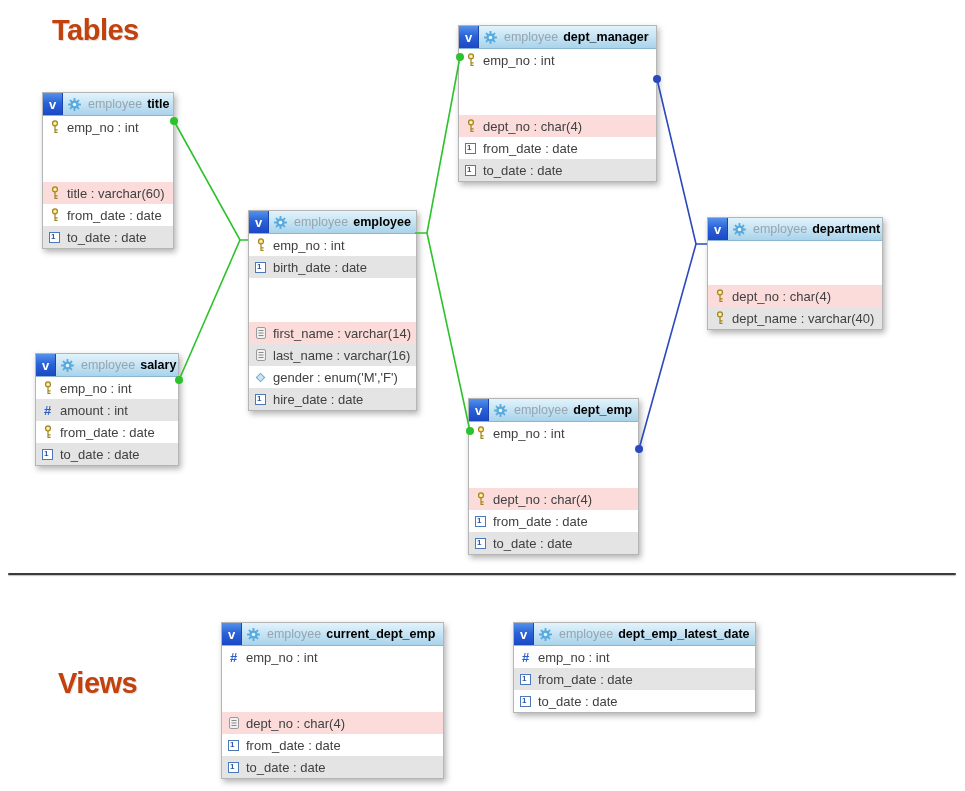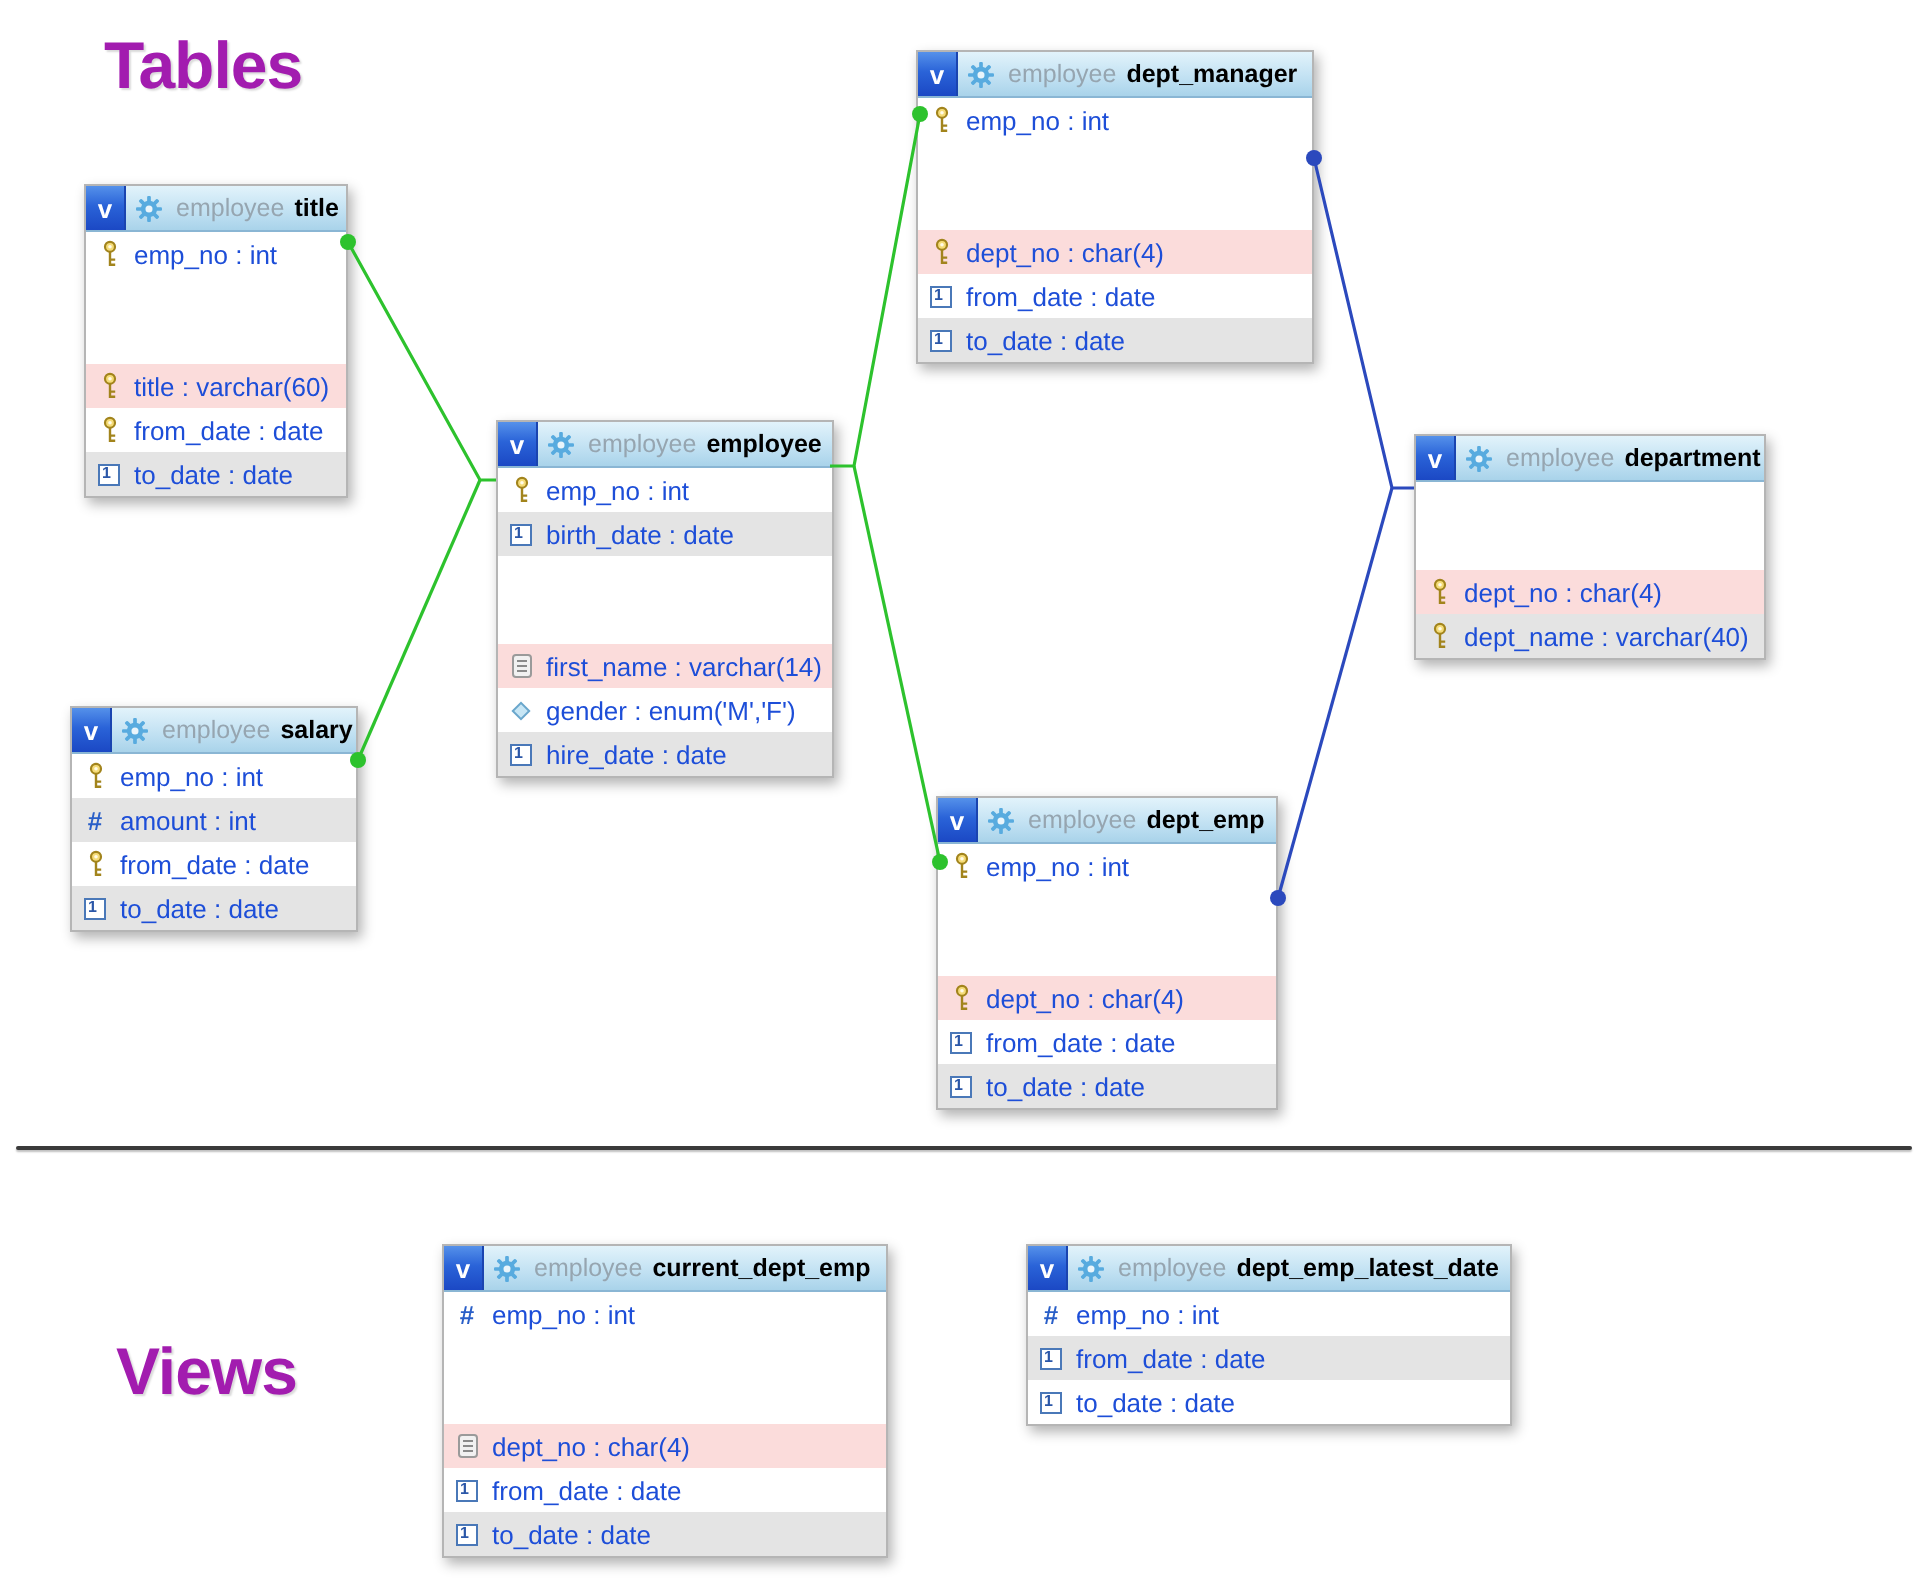--- a/index.html
+++ b/index.html
@@ -3,22 +3,22 @@
 <meta charset="utf-8">
 <style>
   html,body { margin:0; padding:0; background:#ffffff; }
   #canvas {
     position:relative; width:965px; height:791px; background:#ffffff;
     font-family:"Liberation Sans", sans-serif; overflow:hidden;
   }
   #conn-layer { position:absolute; left:0; top:0; z-index:5; pointer-events:none; }
 
   .section-heading {
-    position:absolute; margin:0; font-weight:bold; font-size:33px;
-    color:#a21caf; letter-spacing:-0.5px; z-index:1;
+    position:absolute; margin:0; font-weight:bold; font-size:29px;
+    color:#c2410c; letter-spacing:-0.5px; z-index:1;
     text-shadow: 1px 1px 1px rgba(0,0,0,0.15);
   }
   #divider {
     position:absolute; height:2px; background:#3a3a3a; z-index:1;
     box-shadow:0 1px 1px rgba(0,0,0,0.25); border-radius:1px;
   }
 
   .db-table {
     position:absolute; z-index:2; background:#ffffff;
     border:1px solid #b5b5b5; box-shadow:2px 3px 6px rgba(0,0,0,0.3);
@@ -49,21 +49,21 @@
   .bg-pink  { background:#fbdcdb;margin-top:44px; }
 
   .col-icon { width:13px; flex:0 0 13px; display:flex; align-items:center; justify-content:center; }
   .icon-date {
     width:11px; height:11px; border:1px solid #4a78b8; background:#fff;
     color:#2b57a8; font-size:8px; font-weight:bold; line-height:1;
     display:flex; align-items:flex-start; justify-content:flex-start; padding-left:1px;
     box-sizing:border-box;
   }
   .icon-int { color:#2a5fc8; font-weight:bold; font-size:13px; line-height:1; }
-  .col-label { color:#1d4ed8; }
+  .col-label { color:#404040; }
 </style>
 </head>
 <body>
 
 <div id="canvas">
   <svg id="conn-layer" width="965" height="791">
       <polyline points="174,121 240,240 248,240" fill="none" stroke="#2dc22d" stroke-width="1.6"></polyline>
       <circle cx="174" cy="121" r="4" fill="#2dc22d"></circle>
       <polyline points="179,380 240,240" fill="none" stroke="#2dc22d" stroke-width="1.6"></polyline>
       <circle cx="179" cy="380" r="4" fill="#2dc22d"></circle>
@@ -171,258 +171,267 @@
         </div>
         <div class="tbl-row bg-pink">
           <span class="col-icon">
             <svg width="10" height="12" viewBox="0 0 10 12">
               <rect x="0.5" y="0.5" width="9" height="11" rx="1.5" fill="#f1f1f1" stroke="#9a9a9a"></rect>
               <path d="M2.5 3.5h5M2.5 6h5M2.5 8.5h5" stroke="#8a8a8a" stroke-width="1" fill="none"></path>
             </svg>
           </span>
           <span class="col-label">first_name : varchar(14)</span>
         </div>
-        <div class="tbl-row bg-white">
-          <span class="col-icon">
-            <svg width="11" height="11" viewBox="0 0 11 11">
-              <rect x="2.6" y="2.6" width="5.8" height="5.8" transform="rotate(45 5.5 5.5)" fill="#c7e6f5" stroke="#6aa7cc"></rect>
-            </svg>
-          </span>
-          <span class="col-label">gender : enum('M','F')</span>
-        </div>
-        <div class="tbl-row bg-gray">
-          <span class="col-icon">
-            <span class="icon-date">1</span>
-          </span>
-          <span class="col-label">hire_date : date</span>
-        </div>
-      </div>
-      <div class="db-table" style="left: 35px; top: 353px; width: 142px;">
-        <div class="tbl-header">
-          <span class="v-badge">v</span>
-          <span class="gear">
-            <svg width="13" height="13" viewBox="0 0 14 14">
-              <g fill="#58abdf">
-                <rect x="6" y="0" width="2" height="14" rx="0.6"></rect>
-                <rect x="6" y="0" width="2" height="14" rx="0.6" transform="rotate(45 7 7)"></rect>
-                <rect x="6" y="0" width="2" height="14" rx="0.6" transform="rotate(90 7 7)"></rect>
-                <rect x="6" y="0" width="2" height="14" rx="0.6" transform="rotate(135 7 7)"></rect>
-                <circle cx="7" cy="7" r="4.4"></circle>
-              </g>
-              <circle cx="7" cy="7" r="1.9" fill="#eaf5fb"></circle>
-            </svg>
-          </span>
-          <span class="schema-name">employee</span>
-          <span class="table-name">salary</span>
-        </div>
-        <div class="tbl-row bg-white">
-          <span class="col-icon">
-            <svg width="10" height="14" viewBox="0 0 10 14">
-              <circle cx="5" cy="3.4" r="2.5" fill="#f5dc78" stroke="#a2841c" stroke-width="1.1"></circle>
-              <circle cx="5" cy="3.4" r="0.9" fill="#fffbe8"></circle>
-              <path d="M5 6v7M5 9.8h2.6M5 12.4h2.6" stroke="#a2841c" stroke-width="1.2" fill="none"></path>
-            </svg>
-          </span>
-          <span class="col-label">emp_no : int</span>
-        </div>
-        <div class="tbl-row bg-gray">
-          <span class="col-icon">
-            <span class="icon-int">#</span>
-          </span>
-          <span class="col-label">amount : int</span>
-        </div>
-        <div class="tbl-row bg-white">
-          <span class="col-icon">
-            <svg width="10" height="14" viewBox="0 0 10 14">
-              <circle cx="5" cy="3.4" r="2.5" fill="#f5dc78" stroke="#a2841c" stroke-width="1.1"></circle>
-              <circle cx="5" cy="3.4" r="0.9" fill="#fffbe8"></circle>
-              <path d="M5 6v7M5 9.8h2.6M5 12.4h2.6" stroke="#a2841c" stroke-width="1.2" fill="none"></path>
-            </svg>
-          </span>
-          <span class="col-label">from_date : date</span>
-        </div>
-        <div class="tbl-row bg-gray">
-          <span class="col-icon">
-            <span class="icon-date">1</span>
-          </span>
-          <span class="col-label">to_date : date</span>
-        </div>
-      </div>
-      <div class="db-table" style="left: 458px; top: 25px; width: 197px;">
-        <div class="tbl-header">
-          <span class="v-badge">v</span>
-          <span class="gear">
-            <svg width="13" height="13" viewBox="0 0 14 14">
-              <g fill="#58abdf">
-                <rect x="6" y="0" width="2" height="14" rx="0.6"></rect>
-                <rect x="6" y="0" width="2" height="14" rx="0.6" transform="rotate(45 7 7)"></rect>
-                <rect x="6" y="0" width="2" height="14" rx="0.6" transform="rotate(90 7 7)"></rect>
-                <rect x="6" y="0" width="2" height="14" rx="0.6" transform="rotate(135 7 7)"></rect>
-                <circle cx="7" cy="7" r="4.4"></circle>
-              </g>
-              <circle cx="7" cy="7" r="1.9" fill="#eaf5fb"></circle>
-            </svg>
-          </span>
-          <span class="schema-name">employee</span>
-          <span class="table-name">dept_manager</span>
-        </div>
-        <div class="tbl-row bg-white">
-          <span class="col-icon">
-            <svg width="10" height="14" viewBox="0 0 10 14">
-              <circle cx="5" cy="3.4" r="2.5" fill="#f5dc78" stroke="#a2841c" stroke-width="1.1"></circle>
-              <circle cx="5" cy="3.4" r="0.9" fill="#fffbe8"></circle>
-              <path d="M5 6v7M5 9.8h2.6M5 12.4h2.6" stroke="#a2841c" stroke-width="1.2" fill="none"></path>
-            </svg>
-          </span>
-          <span class="col-label">emp_no : int</span>
-        </div>
-        <div class="tbl-row bg-pink">
-          <span class="col-icon">
-            <svg width="10" height="14" viewBox="0 0 10 14">
-              <circle cx="5" cy="3.4" r="2.5" fill="#f5dc78" stroke="#a2841c" stroke-width="1.1"></circle>
-              <circle cx="5" cy="3.4" r="0.9" fill="#fffbe8"></circle>
-              <path d="M5 6v7M5 9.8h2.6M5 12.4h2.6" stroke="#a2841c" stroke-width="1.2" fill="none"></path>
-            </svg>
-          </span>
-          <span class="col-label">dept_no : char(4)</span>
-        </div>
-        <div class="tbl-row bg-white">
-          <span class="col-icon">
-            <span class="icon-date">1</span>
-          </span>
-          <span class="col-label">from_date : date</span>
-        </div>
-        <div class="tbl-row bg-gray">
-          <span class="col-icon">
-            <span class="icon-date">1</span>
-          </span>
-          <span class="col-label">to_date : date</span>
-        </div>
-      </div>
-      <div class="db-table" style="left: 468px; top: 398px; width: 169px;">
-        <div class="tbl-header">
-          <span class="v-badge">v</span>
-          <span class="gear">
-            <svg width="13" height="13" viewBox="0 0 14 14">
-              <g fill="#58abdf">
-                <rect x="6" y="0" width="2" height="14" rx="0.6"></rect>
-                <rect x="6" y="0" width="2" height="14" rx="0.6" transform="rotate(45 7 7)"></rect>
-                <rect x="6" y="0" width="2" height="14" rx="0.6" transform="rotate(90 7 7)"></rect>
-                <rect x="6" y="0" width="2" height="14" rx="0.6" transform="rotate(135 7 7)"></rect>
-                <circle cx="7" cy="7" r="4.4"></circle>
-              </g>
-              <circle cx="7" cy="7" r="1.9" fill="#eaf5fb"></circle>
-            </svg>
-          </span>
-          <span class="schema-name">employee</span>
-          <span class="table-name">dept_emp</span>
-        </div>
-        <div class="tbl-row bg-white">
-          <span class="col-icon">
-            <svg width="10" height="14" viewBox="0 0 10 14">
-              <circle cx="5" cy="3.4" r="2.5" fill="#f5dc78" stroke="#a2841c" stroke-width="1.1"></circle>
-              <circle cx="5" cy="3.4" r="0.9" fill="#fffbe8"></circle>
-              <path d="M5 6v7M5 9.8h2.6M5 12.4h2.6" stroke="#a2841c" stroke-width="1.2" fill="none"></path>
-            </svg>
-          </span>
-          <span class="col-label">emp_no : int</span>
-        </div>
-        <div class="tbl-row bg-pink">
-          <span class="col-icon">
-            <svg width="10" height="14" viewBox="0 0 10 14">
-              <circle cx="5" cy="3.4" r="2.5" fill="#f5dc78" stroke="#a2841c" stroke-width="1.1"></circle>
-              <circle cx="5" cy="3.4" r="0.9" fill="#fffbe8"></circle>
-              <path d="M5 6v7M5 9.8h2.6M5 12.4h2.6" stroke="#a2841c" stroke-width="1.2" fill="none"></path>
-            </svg>
-          </span>
-          <span class="col-label">dept_no : char(4)</span>
-        </div>
-        <div class="tbl-row bg-white">
-          <span class="col-icon">
-            <span class="icon-date">1</span>
-          </span>
-          <span class="col-label">from_date : date</span>
-        </div>
-        <div class="tbl-row bg-gray">
-          <span class="col-icon">
-            <span class="icon-date">1</span>
-          </span>
-          <span class="col-label">to_date : date</span>
-        </div>
-      </div>
-      <div class="db-table" style="left: 707px; top: 217px; width: 174px;">
-        <div class="tbl-header">
-          <span class="v-badge">v</span>
-          <span class="gear">
-            <svg width="13" height="13" viewBox="0 0 14 14">
-              <g fill="#58abdf">
-                <rect x="6" y="0" width="2" height="14" rx="0.6"></rect>
-                <rect x="6" y="0" width="2" height="14" rx="0.6" transform="rotate(45 7 7)"></rect>
-                <rect x="6" y="0" width="2" height="14" rx="0.6" transform="rotate(90 7 7)"></rect>
-                <rect x="6" y="0" width="2" height="14" rx="0.6" transform="rotate(135 7 7)"></rect>
-                <circle cx="7" cy="7" r="4.4"></circle>
-              </g>
-              <circle cx="7" cy="7" r="1.9" fill="#eaf5fb"></circle>
-            </svg>
-          </span>
-          <span class="schema-name">employee</span>
-          <span class="table-name">department</span>
-        </div>
-        <div class="tbl-row bg-pink">
-          <span class="col-icon">
-            <svg width="10" height="14" viewBox="0 0 10 14">
-              <circle cx="5" cy="3.4" r="2.5" fill="#f5dc78" stroke="#a2841c" stroke-width="1.1"></circle>
-              <circle cx="5" cy="3.4" r="0.9" fill="#fffbe8"></circle>
-              <path d="M5 6v7M5 9.8h2.6M5 12.4h2.6" stroke="#a2841c" stroke-width="1.2" fill="none"></path>
-            </svg>
-          </span>
-          <span class="col-label">dept_no : char(4)</span>
-        </div>
-        <div class="tbl-row bg-gray">
-          <span class="col-icon">
-            <svg width="10" height="14" viewBox="0 0 10 14">
-              <circle cx="5" cy="3.4" r="2.5" fill="#f5dc78" stroke="#a2841c" stroke-width="1.1"></circle>
-              <circle cx="5" cy="3.4" r="0.9" fill="#fffbe8"></circle>
-              <path d="M5 6v7M5 9.8h2.6M5 12.4h2.6" stroke="#a2841c" stroke-width="1.2" fill="none"></path>
-            </svg>
-          </span>
-          <span class="col-label">dept_name : varchar(40)</span>
-        </div>
-      </div>
-      <div class="db-table" style="left: 221px; top: 622px; width: 221px;">
-        <div class="tbl-header">
-          <span class="v-badge">v</span>
-          <span class="gear">
-            <svg width="13" height="13" viewBox="0 0 14 14">
-              <g fill="#58abdf">
-                <rect x="6" y="0" width="2" height="14" rx="0.6"></rect>
-                <rect x="6" y="0" width="2" height="14" rx="0.6" transform="rotate(45 7 7)"></rect>
-                <rect x="6" y="0" width="2" height="14" rx="0.6" transform="rotate(90 7 7)"></rect>
-                <rect x="6" y="0" width="2" height="14" rx="0.6" transform="rotate(135 7 7)"></rect>
-                <circle cx="7" cy="7" r="4.4"></circle>
-              </g>
-              <circle cx="7" cy="7" r="1.9" fill="#eaf5fb"></circle>
-            </svg>
-          </span>
-          <span class="schema-name">employee</span>
-          <span class="table-name">current_dept_emp</span>
-        </div>
-        <div class="tbl-row bg-white">
-          <span class="col-icon">
-            <span class="icon-int">#</span>
-          </span>
-          <span class="col-label">emp_no : int</span>
-        </div>
-        <div class="tbl-row bg-pink">
+        <div class="tbl-row bg-gray">
           <span class="col-icon">
             <svg width="10" height="12" viewBox="0 0 10 12">
               <rect x="0.5" y="0.5" width="9" height="11" rx="1.5" fill="#f1f1f1" stroke="#9a9a9a"></rect>
               <path d="M2.5 3.5h5M2.5 6h5M2.5 8.5h5" stroke="#8a8a8a" stroke-width="1" fill="none"></path>
             </svg>
           </span>
+          <span class="col-label">last_name : varchar(16)</span>
+        </div>
+        <div class="tbl-row bg-white">
+          <span class="col-icon">
+            <svg width="11" height="11" viewBox="0 0 11 11">
+              <rect x="2.6" y="2.6" width="5.8" height="5.8" transform="rotate(45 5.5 5.5)" fill="#c7e6f5" stroke="#6aa7cc"></rect>
+            </svg>
+          </span>
+          <span class="col-label">gender : enum('M','F')</span>
+        </div>
+        <div class="tbl-row bg-gray">
+          <span class="col-icon">
+            <span class="icon-date">1</span>
+          </span>
+          <span class="col-label">hire_date : date</span>
+        </div>
+      </div>
+      <div class="db-table" style="left: 35px; top: 353px; width: 142px;">
+        <div class="tbl-header">
+          <span class="v-badge">v</span>
+          <span class="gear">
+            <svg width="13" height="13" viewBox="0 0 14 14">
+              <g fill="#58abdf">
+                <rect x="6" y="0" width="2" height="14" rx="0.6"></rect>
+                <rect x="6" y="0" width="2" height="14" rx="0.6" transform="rotate(45 7 7)"></rect>
+                <rect x="6" y="0" width="2" height="14" rx="0.6" transform="rotate(90 7 7)"></rect>
+                <rect x="6" y="0" width="2" height="14" rx="0.6" transform="rotate(135 7 7)"></rect>
+                <circle cx="7" cy="7" r="4.4"></circle>
+              </g>
+              <circle cx="7" cy="7" r="1.9" fill="#eaf5fb"></circle>
+            </svg>
+          </span>
+          <span class="schema-name">employee</span>
+          <span class="table-name">salary</span>
+        </div>
+        <div class="tbl-row bg-white">
+          <span class="col-icon">
+            <svg width="10" height="14" viewBox="0 0 10 14">
+              <circle cx="5" cy="3.4" r="2.5" fill="#f5dc78" stroke="#a2841c" stroke-width="1.1"></circle>
+              <circle cx="5" cy="3.4" r="0.9" fill="#fffbe8"></circle>
+              <path d="M5 6v7M5 9.8h2.6M5 12.4h2.6" stroke="#a2841c" stroke-width="1.2" fill="none"></path>
+            </svg>
+          </span>
+          <span class="col-label">emp_no : int</span>
+        </div>
+        <div class="tbl-row bg-gray">
+          <span class="col-icon">
+            <span class="icon-int">#</span>
+          </span>
+          <span class="col-label">amount : int</span>
+        </div>
+        <div class="tbl-row bg-white">
+          <span class="col-icon">
+            <svg width="10" height="14" viewBox="0 0 10 14">
+              <circle cx="5" cy="3.4" r="2.5" fill="#f5dc78" stroke="#a2841c" stroke-width="1.1"></circle>
+              <circle cx="5" cy="3.4" r="0.9" fill="#fffbe8"></circle>
+              <path d="M5 6v7M5 9.8h2.6M5 12.4h2.6" stroke="#a2841c" stroke-width="1.2" fill="none"></path>
+            </svg>
+          </span>
+          <span class="col-label">from_date : date</span>
+        </div>
+        <div class="tbl-row bg-gray">
+          <span class="col-icon">
+            <span class="icon-date">1</span>
+          </span>
+          <span class="col-label">to_date : date</span>
+        </div>
+      </div>
+      <div class="db-table" style="left: 458px; top: 25px; width: 197px;">
+        <div class="tbl-header">
+          <span class="v-badge">v</span>
+          <span class="gear">
+            <svg width="13" height="13" viewBox="0 0 14 14">
+              <g fill="#58abdf">
+                <rect x="6" y="0" width="2" height="14" rx="0.6"></rect>
+                <rect x="6" y="0" width="2" height="14" rx="0.6" transform="rotate(45 7 7)"></rect>
+                <rect x="6" y="0" width="2" height="14" rx="0.6" transform="rotate(90 7 7)"></rect>
+                <rect x="6" y="0" width="2" height="14" rx="0.6" transform="rotate(135 7 7)"></rect>
+                <circle cx="7" cy="7" r="4.4"></circle>
+              </g>
+              <circle cx="7" cy="7" r="1.9" fill="#eaf5fb"></circle>
+            </svg>
+          </span>
+          <span class="schema-name">employee</span>
+          <span class="table-name">dept_manager</span>
+        </div>
+        <div class="tbl-row bg-white">
+          <span class="col-icon">
+            <svg width="10" height="14" viewBox="0 0 10 14">
+              <circle cx="5" cy="3.4" r="2.5" fill="#f5dc78" stroke="#a2841c" stroke-width="1.1"></circle>
+              <circle cx="5" cy="3.4" r="0.9" fill="#fffbe8"></circle>
+              <path d="M5 6v7M5 9.8h2.6M5 12.4h2.6" stroke="#a2841c" stroke-width="1.2" fill="none"></path>
+            </svg>
+          </span>
+          <span class="col-label">emp_no : int</span>
+        </div>
+        <div class="tbl-row bg-pink">
+          <span class="col-icon">
+            <svg width="10" height="14" viewBox="0 0 10 14">
+              <circle cx="5" cy="3.4" r="2.5" fill="#f5dc78" stroke="#a2841c" stroke-width="1.1"></circle>
+              <circle cx="5" cy="3.4" r="0.9" fill="#fffbe8"></circle>
+              <path d="M5 6v7M5 9.8h2.6M5 12.4h2.6" stroke="#a2841c" stroke-width="1.2" fill="none"></path>
+            </svg>
+          </span>
+          <span class="col-label">dept_no : char(4)</span>
+        </div>
+        <div class="tbl-row bg-white">
+          <span class="col-icon">
+            <span class="icon-date">1</span>
+          </span>
+          <span class="col-label">from_date : date</span>
+        </div>
+        <div class="tbl-row bg-gray">
+          <span class="col-icon">
+            <span class="icon-date">1</span>
+          </span>
+          <span class="col-label">to_date : date</span>
+        </div>
+      </div>
+      <div class="db-table" style="left: 468px; top: 398px; width: 169px;">
+        <div class="tbl-header">
+          <span class="v-badge">v</span>
+          <span class="gear">
+            <svg width="13" height="13" viewBox="0 0 14 14">
+              <g fill="#58abdf">
+                <rect x="6" y="0" width="2" height="14" rx="0.6"></rect>
+                <rect x="6" y="0" width="2" height="14" rx="0.6" transform="rotate(45 7 7)"></rect>
+                <rect x="6" y="0" width="2" height="14" rx="0.6" transform="rotate(90 7 7)"></rect>
+                <rect x="6" y="0" width="2" height="14" rx="0.6" transform="rotate(135 7 7)"></rect>
+                <circle cx="7" cy="7" r="4.4"></circle>
+              </g>
+              <circle cx="7" cy="7" r="1.9" fill="#eaf5fb"></circle>
+            </svg>
+          </span>
+          <span class="schema-name">employee</span>
+          <span class="table-name">dept_emp</span>
+        </div>
+        <div class="tbl-row bg-white">
+          <span class="col-icon">
+            <svg width="10" height="14" viewBox="0 0 10 14">
+              <circle cx="5" cy="3.4" r="2.5" fill="#f5dc78" stroke="#a2841c" stroke-width="1.1"></circle>
+              <circle cx="5" cy="3.4" r="0.9" fill="#fffbe8"></circle>
+              <path d="M5 6v7M5 9.8h2.6M5 12.4h2.6" stroke="#a2841c" stroke-width="1.2" fill="none"></path>
+            </svg>
+          </span>
+          <span class="col-label">emp_no : int</span>
+        </div>
+        <div class="tbl-row bg-pink">
+          <span class="col-icon">
+            <svg width="10" height="14" viewBox="0 0 10 14">
+              <circle cx="5" cy="3.4" r="2.5" fill="#f5dc78" stroke="#a2841c" stroke-width="1.1"></circle>
+              <circle cx="5" cy="3.4" r="0.9" fill="#fffbe8"></circle>
+              <path d="M5 6v7M5 9.8h2.6M5 12.4h2.6" stroke="#a2841c" stroke-width="1.2" fill="none"></path>
+            </svg>
+          </span>
+          <span class="col-label">dept_no : char(4)</span>
+        </div>
+        <div class="tbl-row bg-white">
+          <span class="col-icon">
+            <span class="icon-date">1</span>
+          </span>
+          <span class="col-label">from_date : date</span>
+        </div>
+        <div class="tbl-row bg-gray">
+          <span class="col-icon">
+            <span class="icon-date">1</span>
+          </span>
+          <span class="col-label">to_date : date</span>
+        </div>
+      </div>
+      <div class="db-table" style="left: 707px; top: 217px; width: 174px;">
+        <div class="tbl-header">
+          <span class="v-badge">v</span>
+          <span class="gear">
+            <svg width="13" height="13" viewBox="0 0 14 14">
+              <g fill="#58abdf">
+                <rect x="6" y="0" width="2" height="14" rx="0.6"></rect>
+                <rect x="6" y="0" width="2" height="14" rx="0.6" transform="rotate(45 7 7)"></rect>
+                <rect x="6" y="0" width="2" height="14" rx="0.6" transform="rotate(90 7 7)"></rect>
+                <rect x="6" y="0" width="2" height="14" rx="0.6" transform="rotate(135 7 7)"></rect>
+                <circle cx="7" cy="7" r="4.4"></circle>
+              </g>
+              <circle cx="7" cy="7" r="1.9" fill="#eaf5fb"></circle>
+            </svg>
+          </span>
+          <span class="schema-name">employee</span>
+          <span class="table-name">department</span>
+        </div>
+        <div class="tbl-row bg-pink">
+          <span class="col-icon">
+            <svg width="10" height="14" viewBox="0 0 10 14">
+              <circle cx="5" cy="3.4" r="2.5" fill="#f5dc78" stroke="#a2841c" stroke-width="1.1"></circle>
+              <circle cx="5" cy="3.4" r="0.9" fill="#fffbe8"></circle>
+              <path d="M5 6v7M5 9.8h2.6M5 12.4h2.6" stroke="#a2841c" stroke-width="1.2" fill="none"></path>
+            </svg>
+          </span>
+          <span class="col-label">dept_no : char(4)</span>
+        </div>
+        <div class="tbl-row bg-gray">
+          <span class="col-icon">
+            <svg width="10" height="14" viewBox="0 0 10 14">
+              <circle cx="5" cy="3.4" r="2.5" fill="#f5dc78" stroke="#a2841c" stroke-width="1.1"></circle>
+              <circle cx="5" cy="3.4" r="0.9" fill="#fffbe8"></circle>
+              <path d="M5 6v7M5 9.8h2.6M5 12.4h2.6" stroke="#a2841c" stroke-width="1.2" fill="none"></path>
+            </svg>
+          </span>
+          <span class="col-label">dept_name : varchar(40)</span>
+        </div>
+      </div>
+      <div class="db-table" style="left: 221px; top: 622px; width: 221px;">
+        <div class="tbl-header">
+          <span class="v-badge">v</span>
+          <span class="gear">
+            <svg width="13" height="13" viewBox="0 0 14 14">
+              <g fill="#58abdf">
+                <rect x="6" y="0" width="2" height="14" rx="0.6"></rect>
+                <rect x="6" y="0" width="2" height="14" rx="0.6" transform="rotate(45 7 7)"></rect>
+                <rect x="6" y="0" width="2" height="14" rx="0.6" transform="rotate(90 7 7)"></rect>
+                <rect x="6" y="0" width="2" height="14" rx="0.6" transform="rotate(135 7 7)"></rect>
+                <circle cx="7" cy="7" r="4.4"></circle>
+              </g>
+              <circle cx="7" cy="7" r="1.9" fill="#eaf5fb"></circle>
+            </svg>
+          </span>
+          <span class="schema-name">employee</span>
+          <span class="table-name">current_dept_emp</span>
+        </div>
+        <div class="tbl-row bg-white">
+          <span class="col-icon">
+            <span class="icon-int">#</span>
+          </span>
+          <span class="col-label">emp_no : int</span>
+        </div>
+        <div class="tbl-row bg-pink">
+          <span class="col-icon">
+            <svg width="10" height="12" viewBox="0 0 10 12">
+              <rect x="0.5" y="0.5" width="9" height="11" rx="1.5" fill="#f1f1f1" stroke="#9a9a9a"></rect>
+              <path d="M2.5 3.5h5M2.5 6h5M2.5 8.5h5" stroke="#8a8a8a" stroke-width="1" fill="none"></path>
+            </svg>
+          </span>
           <span class="col-label">dept_no : char(4)</span>
         </div>
         <div class="tbl-row bg-white">
           <span class="col-icon">
             <span class="icon-date">1</span>
           </span>
           <span class="col-label">from_date : date</span>
         </div>
         <div class="tbl-row bg-gray">
           <span class="col-icon">

